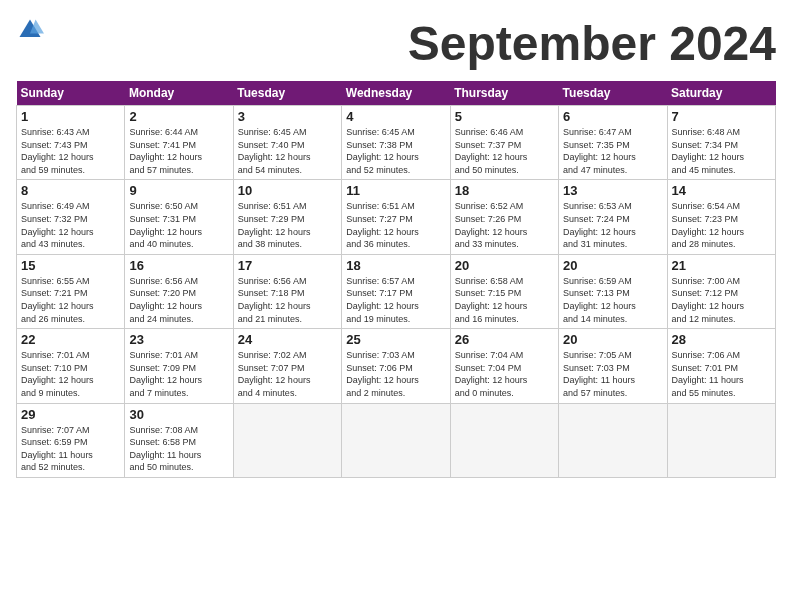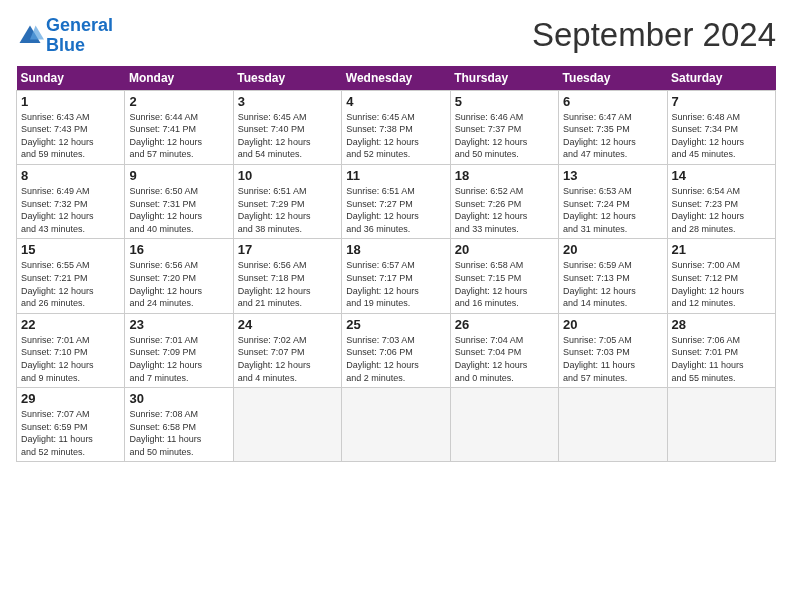--- a/index.html
+++ b/index.html
@@ -32,22 +32,22 @@
     }
     .logo-icon {
       width: 28px;
       height: 28px;
       margin-right: 2px;
     }
     .title-block {
       text-align: right;
     }
     .month-title {
-      font-size: 33px;
-      font-weight: normal;
+      font-size: 48px;
+      font-weight: bold;
       color: #333;
     }
     .subtitle {
       font-size: 15px;
       color: #555;
     }
     table {
       width: 100%;
       border-collapse: collapse;
       font-size: 10px;
@@ -87,26 +87,20 @@
 </head>
 <body>
 
 <div class="header">
   <div class="logo">
     <svg class="logo-icon" viewBox="0 0 40 40">
       <rect x="0" y="0" width="40" height="40" fill="none"></rect>
       <polygon points="20,5 35,30 5,30" fill="#2a6db5"></polygon>
       <polygon points="28,5 40,25 20,25" fill="#5ba3e0" opacity="0.7"></polygon>
     </svg>
-    <div>
-      <div class="logo-text">
-        <span>General</span><br>
-        <span>Blue</span>
-      </div>
-    </div>
   </div>
   <div class="title-block">
     <div class="month-title">September 2024</div>
   </div>
 </div>
 
 <table>
   <thead>
     <tr>
     <th>Sunday</th>

